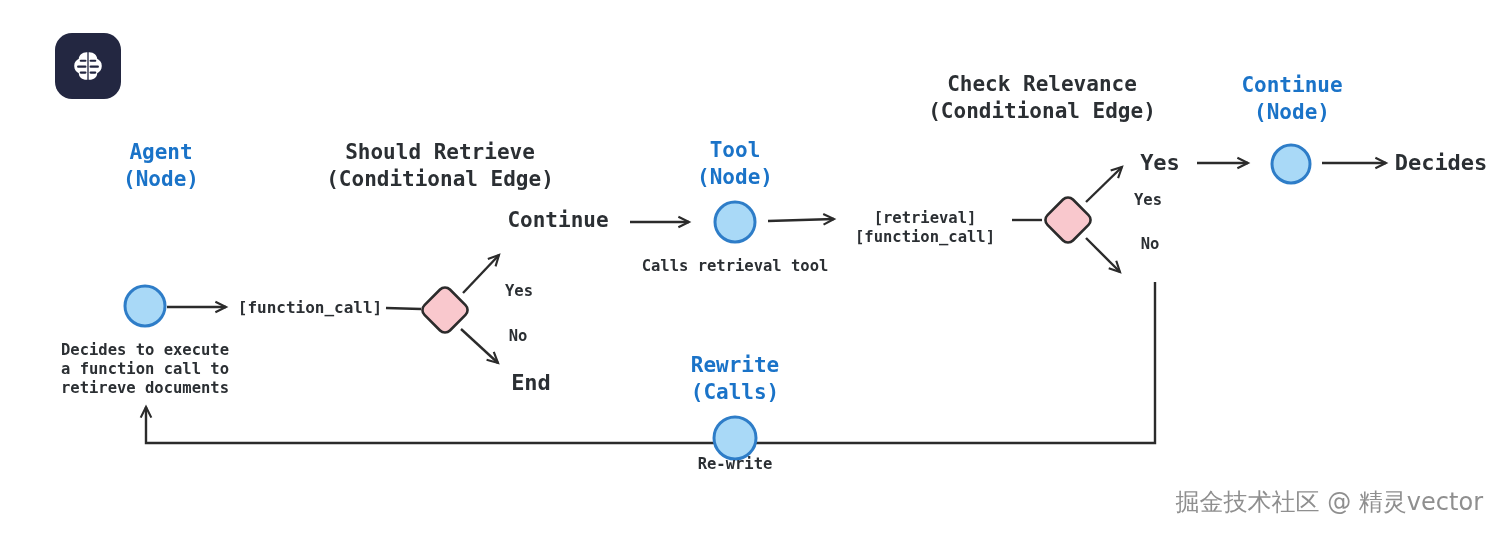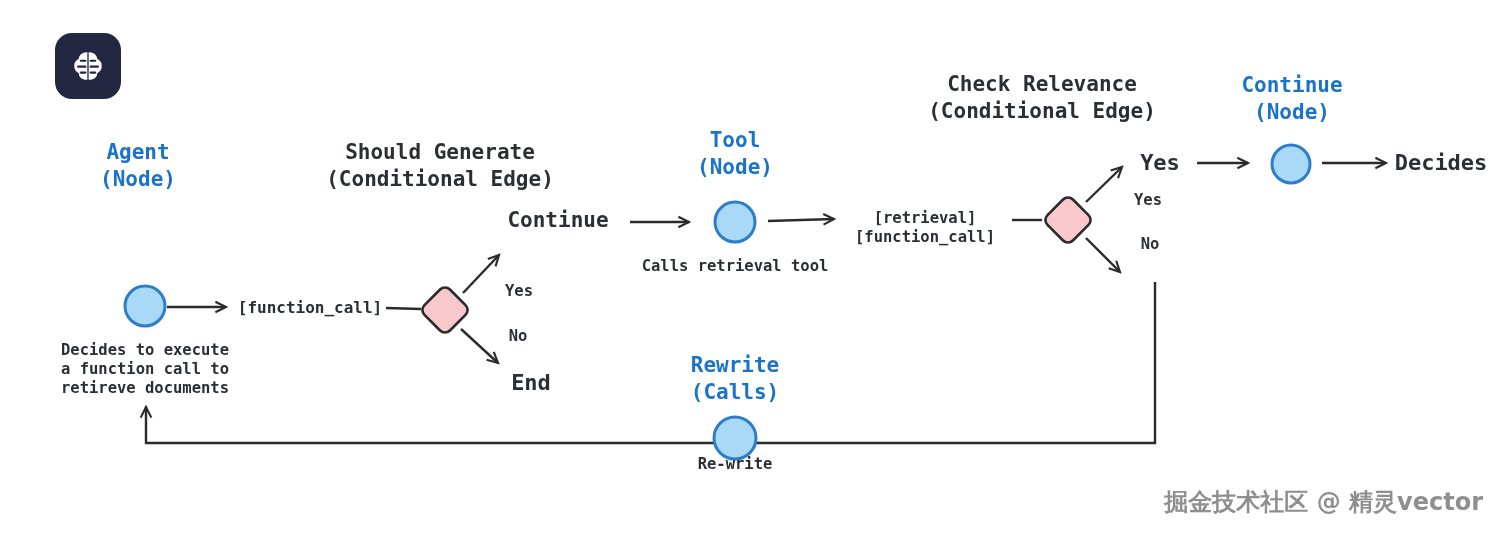--- a/index.html
+++ b/index.html
@@ -28,21 +28,21 @@
   .blue{color:var(--accent-blue,#1a73c8);}
   .bold{font-weight:bold;}
   .t21{font-size:21px;}
   .t22{font-size:22px;}
   .t16{font-size:16px;}
   .t15{font-size:15.5px;line-height:1.24;}
   .watermark{
     position:absolute;right:16px;top:502px;
     transform:translate(0,-50%);
     font-family:"DejaVu Sans", sans-serif;
-    font-weight:bold;font-size:24px;
+    font-weight:normal;font-size:24px;
     color:var(--watermark-gray,#8f8f8f);
     text-shadow:1px 1px 1px #ffffff;
     white-space:nowrap;
   }
 </style>
 </head>
 <body>
 
 <div class="canvas">
 
@@ -103,25 +103,25 @@
     </g>
 
     <g style="fill:var(--node-fill,#a9d9f7);stroke:var(--node-border,#2e7dc8)" stroke-width="3">
       <circle cx="145" cy="306" r="20"></circle>
       <circle cx="735" cy="222" r="20"></circle>
       <circle cx="1291" cy="164" r="19"></circle>
       <circle cx="735" cy="438" r="21"></circle>
     </g>
   </svg>
 
-  <div class="lbl blue bold t21" style="left:138px;top:166px">Agent
+  <div class="lbl blue bold t21" style="left:161px;top:166px">Agent
 (Node)</div>
-  <div class="lbl bold t21" style="left:440px;top:166px">Should Generate
+  <div class="lbl bold t21" style="left:440px;top:166px">Should Retrieve
 (Conditional Edge)</div>
-  <div class="lbl blue bold t21" style="left:735px;top:154px">Tool
+  <div class="lbl blue bold t21" style="left:735px;top:164px">Tool
 (Node)</div>
   <div class="lbl bold t21" style="left:1042px;top:98px">Check Relevance
 (Conditional Edge)</div>
   <div class="lbl blue bold t21" style="left:1292px;top:99px">Continue
 (Node)</div>
   <div class="lbl blue bold t21" style="left:735px;top:379px">Rewrite
 (Calls)</div>
 
   <div class="lbl bold t15" style="left:145px;top:370px">Decides to execute
 a function call to

